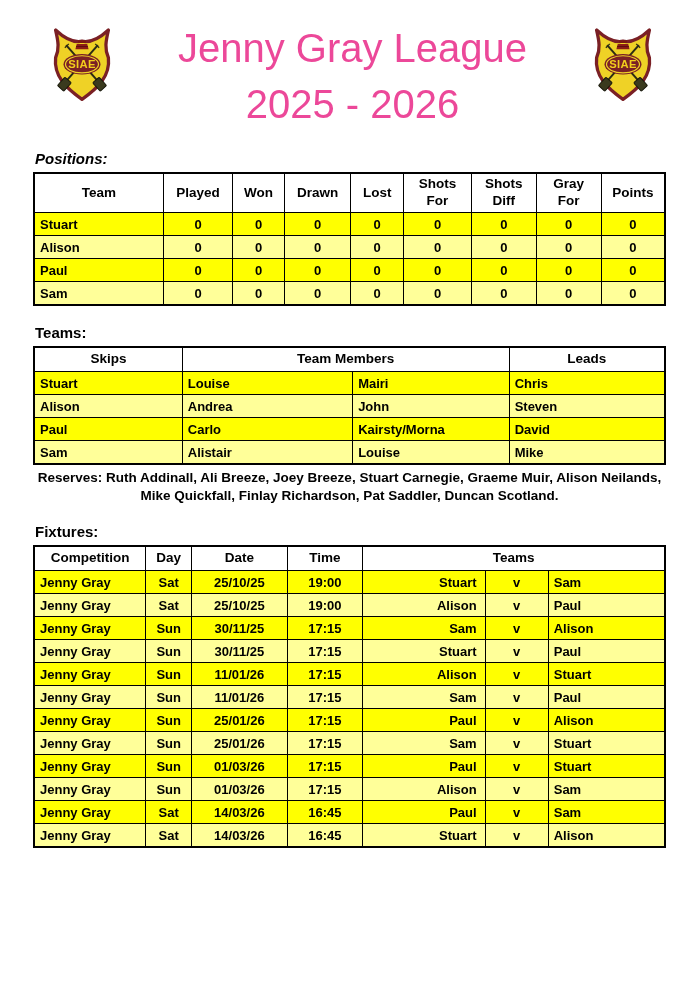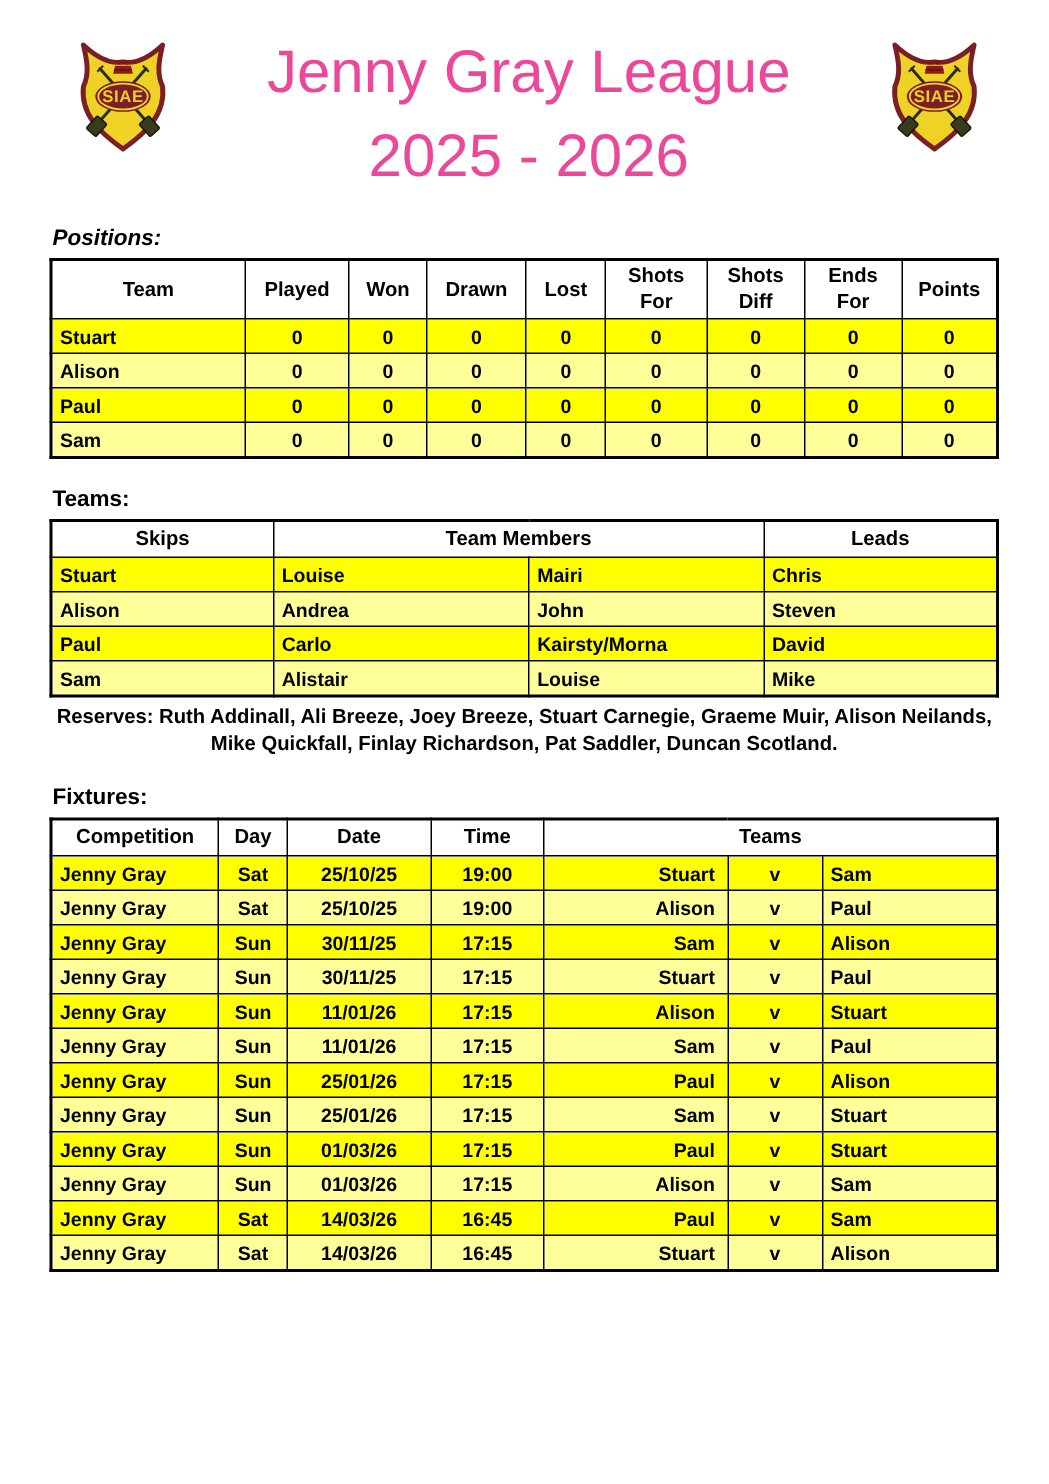--- a/index.html
+++ b/index.html
@@ -109,21 +109,21 @@
         <tr>
           <th class="pos-th">Team</th>
           <th class="pos-th">Played</th>
           <th class="pos-th">Won</th>
           <th class="pos-th">Drawn</th>
           <th class="pos-th">Lost</th>
           <th class="pos-th">Shots
 For</th>
           <th class="pos-th">Shots
 Diff</th>
-          <th class="pos-th">Ends
+          <th class="pos-th">Gray
 For</th>
           <th class="pos-th">Points</th>
         </tr>
       </thead>
       <tbody id="positions-body">
           <tr class="bright">
             <td class="al">Stuart</td>
             <td class="ac">0</td>
             <td class="ac">0</td>
             <td class="ac">0</td>

